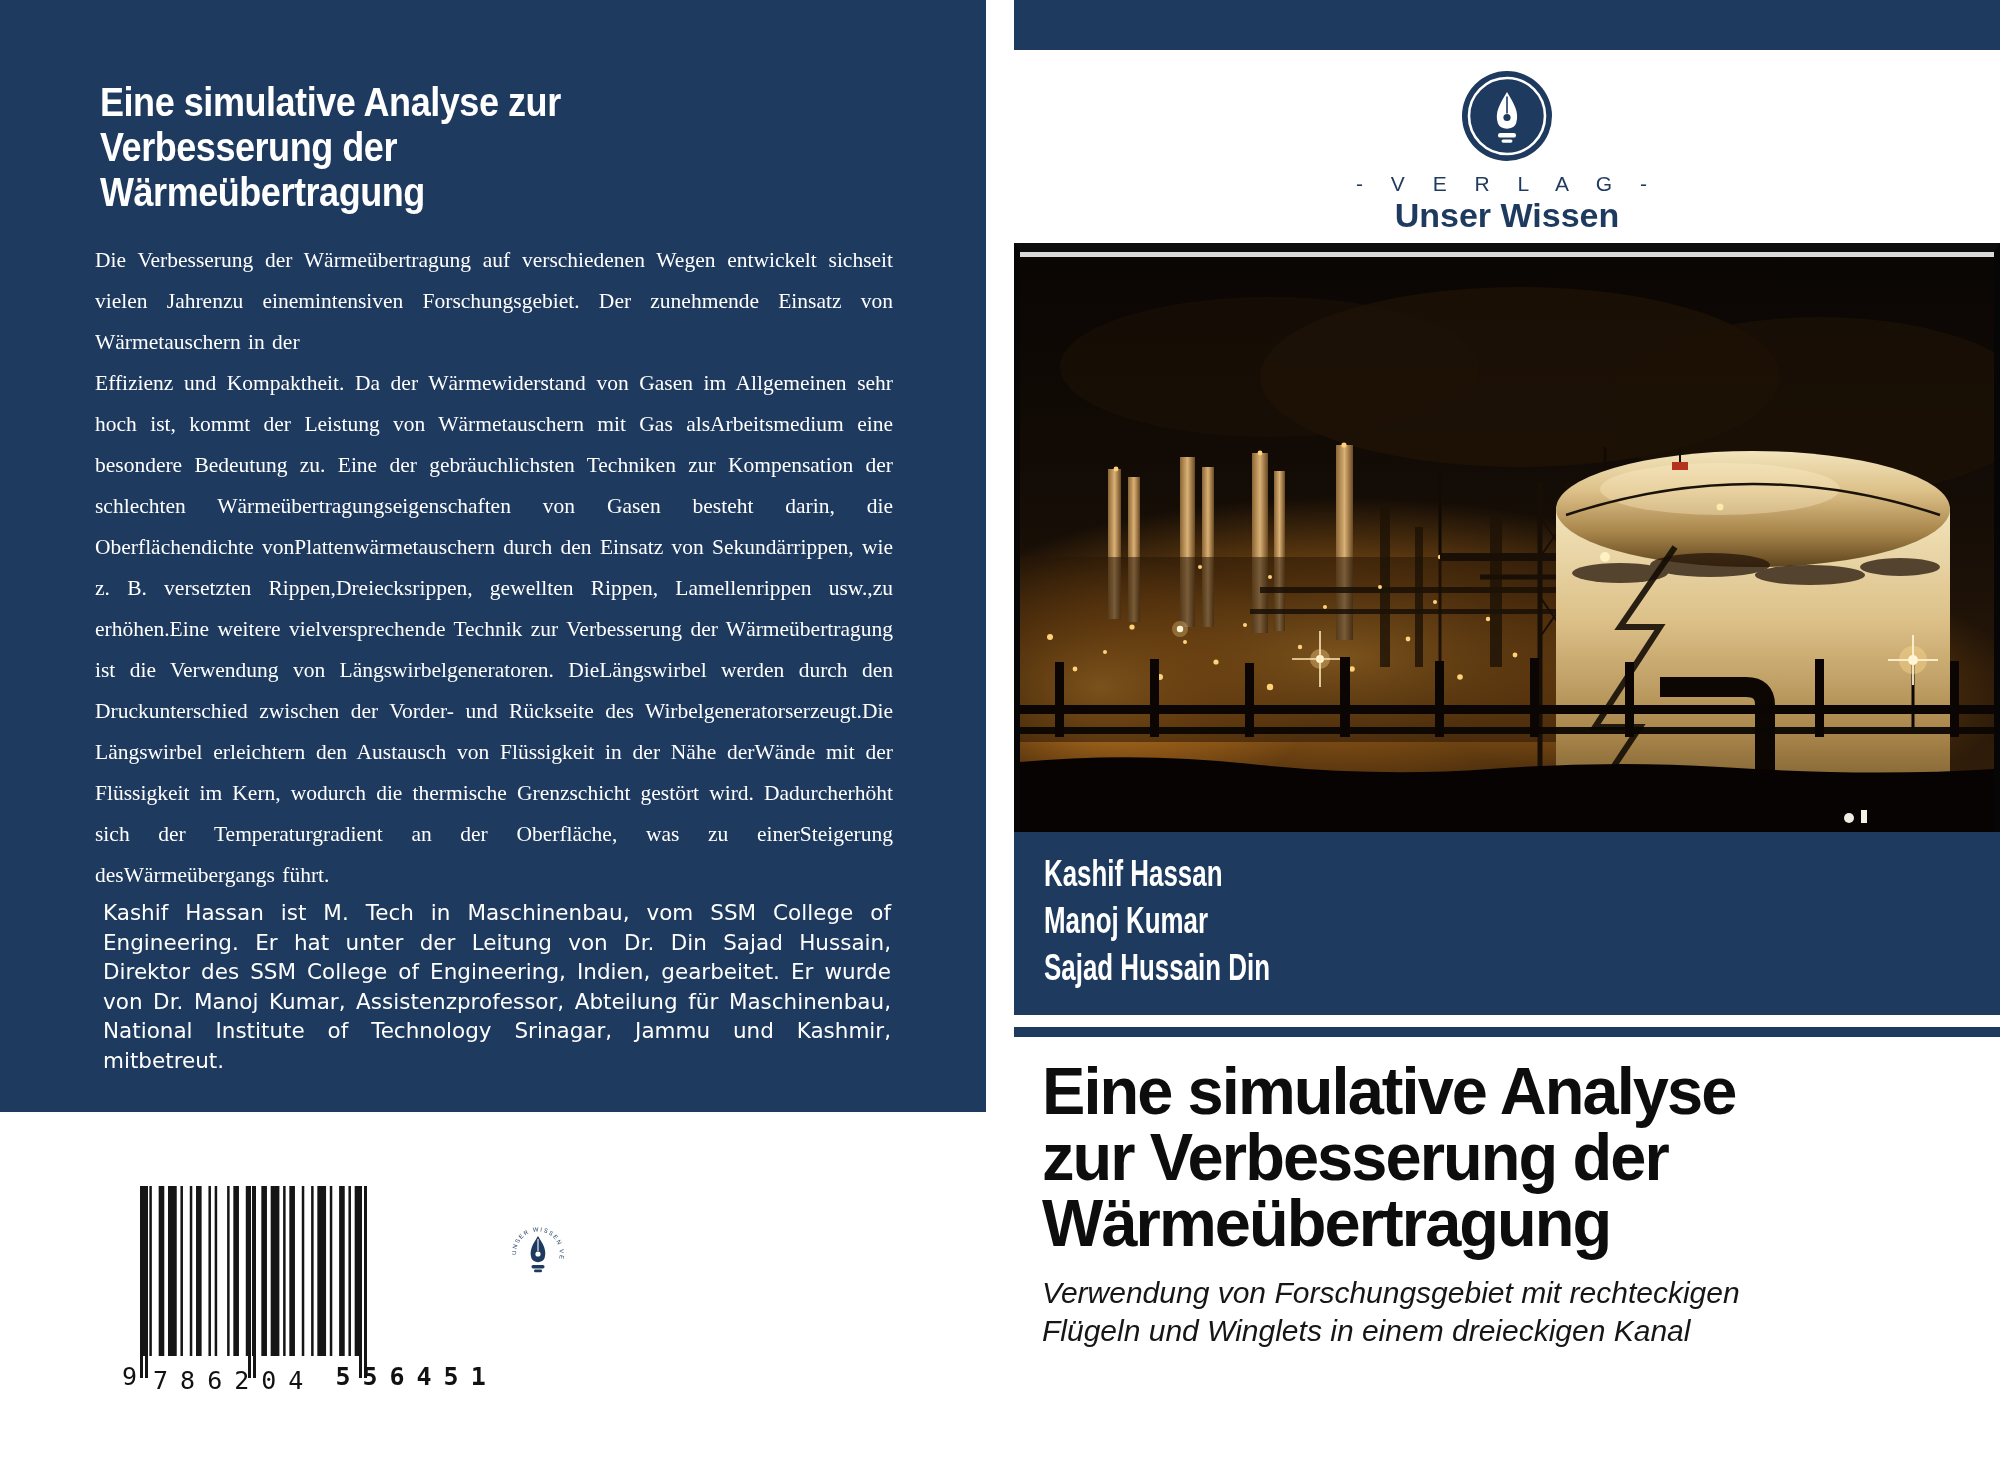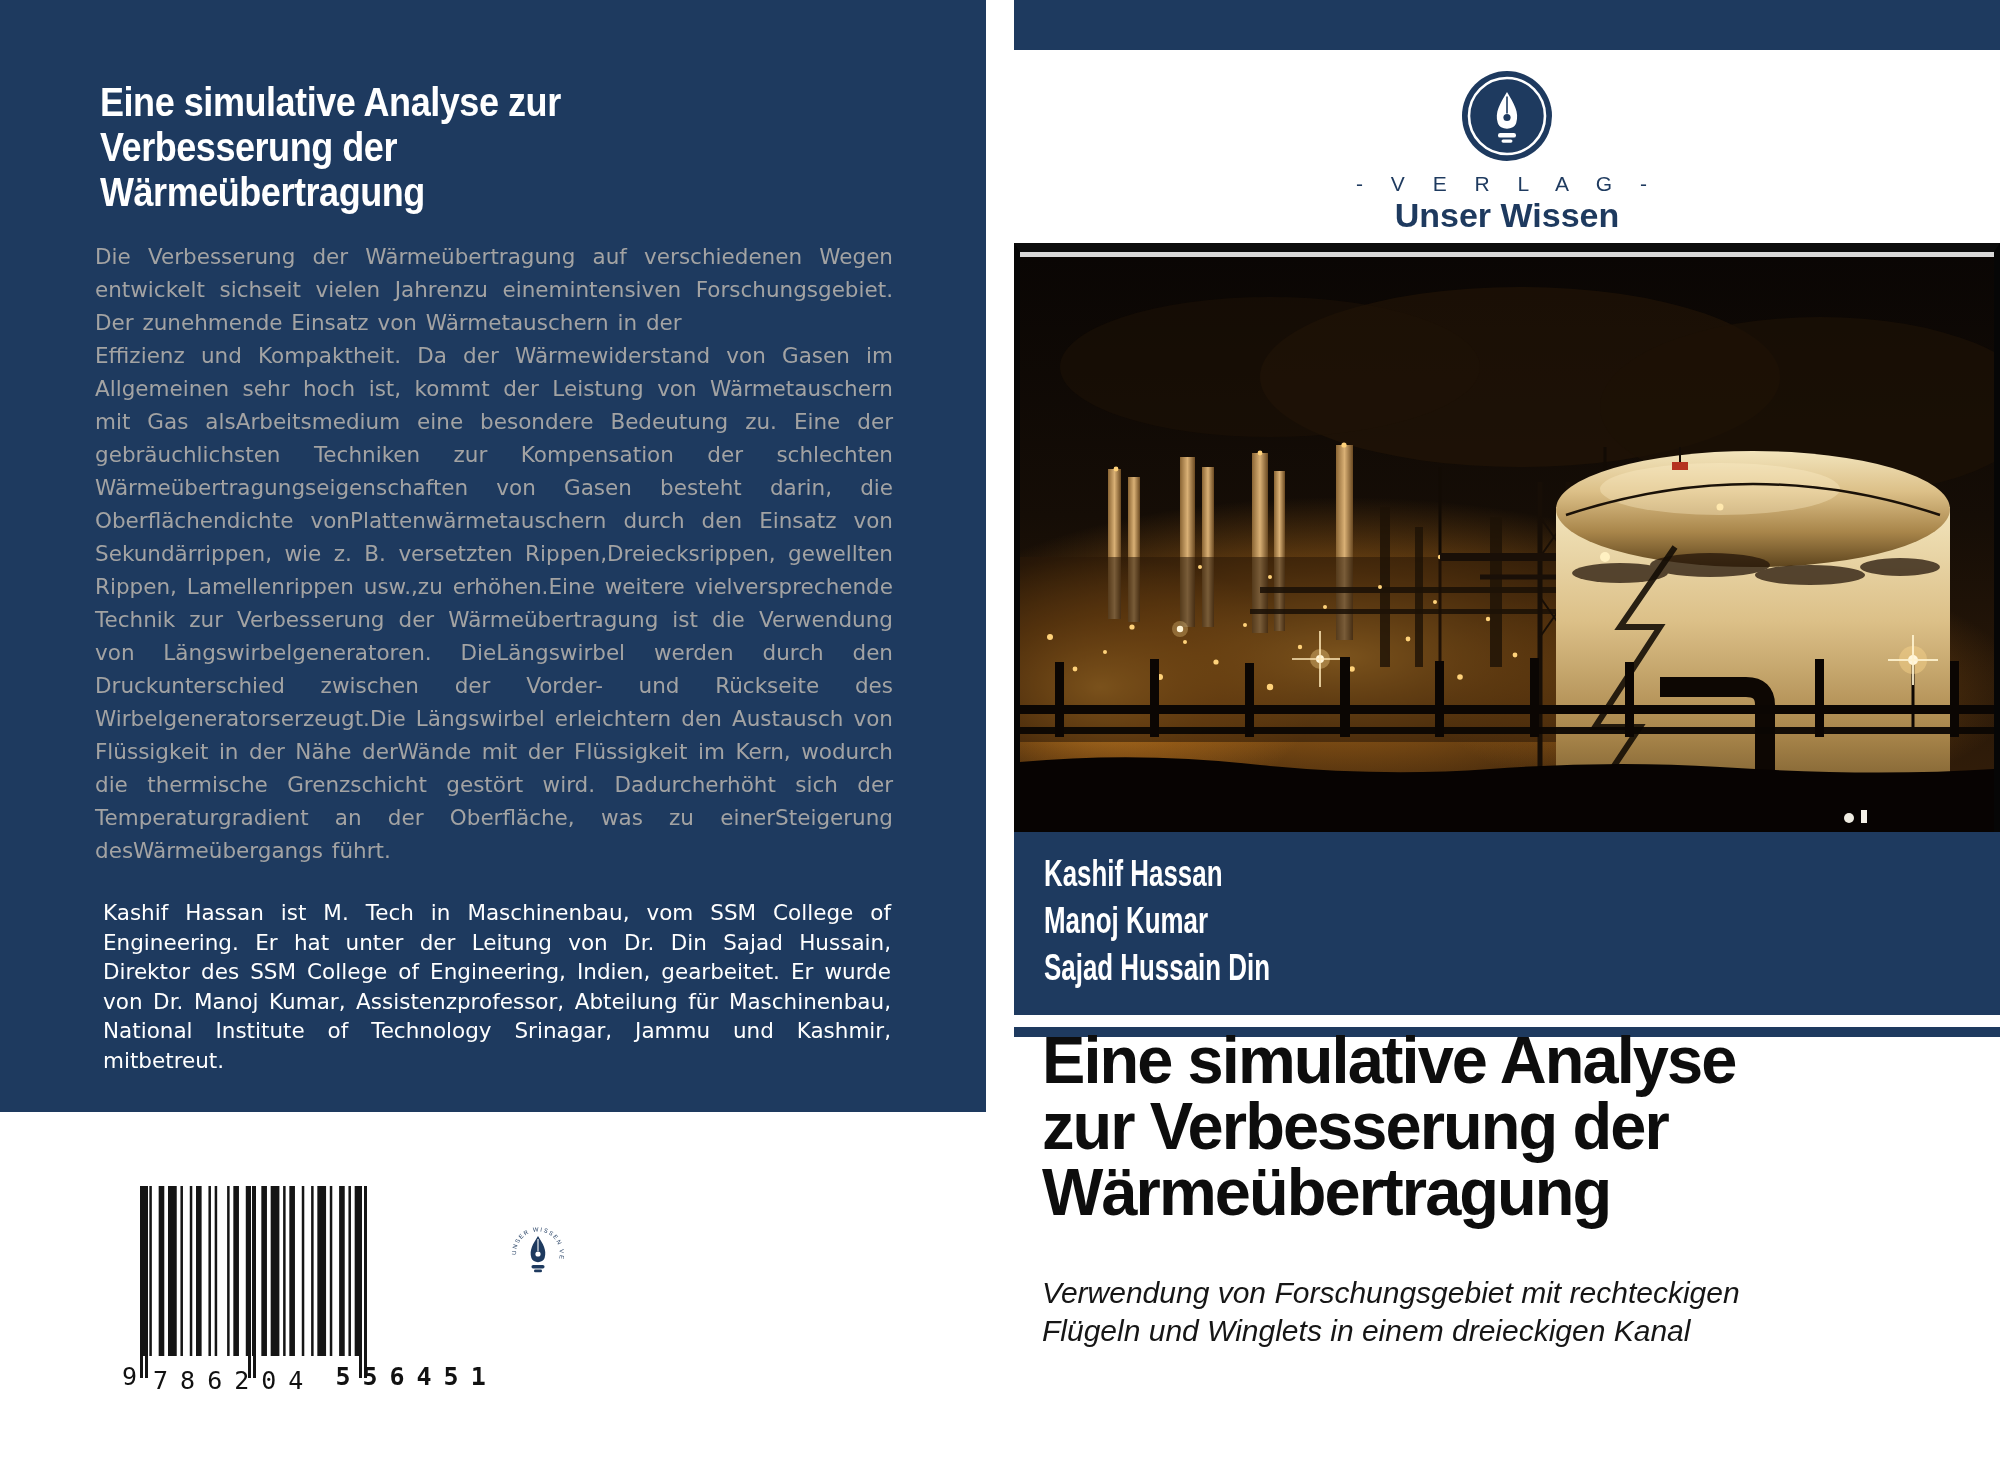--- a/index.html
+++ b/index.html
@@ -5,22 +5,22 @@
   html,body{margin:0;padding:0;}
   body{
     width:2000px;height:1464px;position:relative;overflow:hidden;
     background:#ffffff;font-family:"DejaVu Sans",sans-serif;
   }
   
   #back-page{position:absolute;left:0;top:0;width:986px;height:1112px;background:#1e3a5f;}
   .back-title{position:absolute;left:100px;top:80px;width:640px;color:#ffffff;
     font-family:"Liberation Sans",sans-serif;font-weight:bold;font-size:40px;line-height:45px;letter-spacing:-.5px;}
   .back-title .tline{transform:scaleX(.9);transform-origin:left top;white-space:nowrap;}
-  .blurb{position:absolute;left:95px;top:240px;width:798px;color:#a3a3a3;
-    font-size:21.5px;line-height:33px;text-align:justify;word-spacing:2px;}
+  .blurb{position:absolute;left:95px;top:240px;width:798px;color:#ffffff;
+    font-size:21.5px;line-height:41px;text-align:justify;word-spacing:2px;font-family:Liberation Serif, serif;}
   .blurb p{margin:0;}
   .bio{position:absolute;left:103px;top:898px;width:788px;color:#ffffff;
     font-size:21.5px;line-height:29.5px;text-align:justify;word-spacing:1px;}
   
   .barcode-box{position:absolute;left:116px;top:1162px;width:281px;height:240px;background:#ffffff;}
   .isbn-row{position:absolute;left:0;top:196px;width:100%;display:flex;align-items:center;
     font-family:"DejaVu Sans Mono",monospace;font-size:25px;color:#111;}
   .isbn-lead{margin-left:6px;}
   .isbn-g1{margin-left:16px;letter-spacing:12px;margin-top:8px;}
   .isbn-g2{margin-left:20px;letter-spacing:12px;font-weight:bold;}
@@ -37,21 +37,21 @@
     font-size:21px;letter-spacing:11px;white-space:nowrap;font-weight:500;}
   .front-logo .wordmark{font-family:"Liberation Sans",sans-serif;font-weight:bold;font-size:34px;}
   .photo-frame{position:absolute;left:0;top:243px;width:986px;height:589px;box-sizing:border-box;
     border-left:6px solid #060606;border-right:6px solid #060606;border-top:9px solid #0c0c0c;background:#0a0604;}
   .gray-line{width:100%;height:5px;background:#d9d9d9;}
   .authors-block{position:absolute;left:0;top:832px;width:986px;height:183px;background:#1e3a5f;
     box-sizing:border-box;padding:18px 8px 0 30px;}
   .author-name{color:#ffffff;font-family:"Liberation Sans",sans-serif;font-weight:bold;
     font-size:37px;line-height:47px;transform:scaleX(.7);transform-origin:left top;white-space:nowrap;}
   .navy-rule{position:absolute;left:0;top:1027px;width:986px;height:10px;background:#1e3a5f;}
-  .front-title{position:absolute;left:28px;top:1027px;color:#0d0d0d;
+  .front-title{position:absolute;left:28px;top:1058px;color:#0d0d0d;
     font-family:"Liberation Sans",sans-serif;font-weight:bold;font-size:67px;line-height:66px;letter-spacing:-2px;}
   .front-title .tline{transform:scaleX(.97);transform-origin:left top;white-space:nowrap;}
   .front-subtitle{position:absolute;left:28px;top:1274px;color:#161616;
     font-family:"Liberation Sans",sans-serif;font-style:italic;font-size:30px;line-height:38px;}
   .front-subtitle .sline{white-space:nowrap;}
 </style>
 </head>
 <body>
 
 <div id="back-page">

